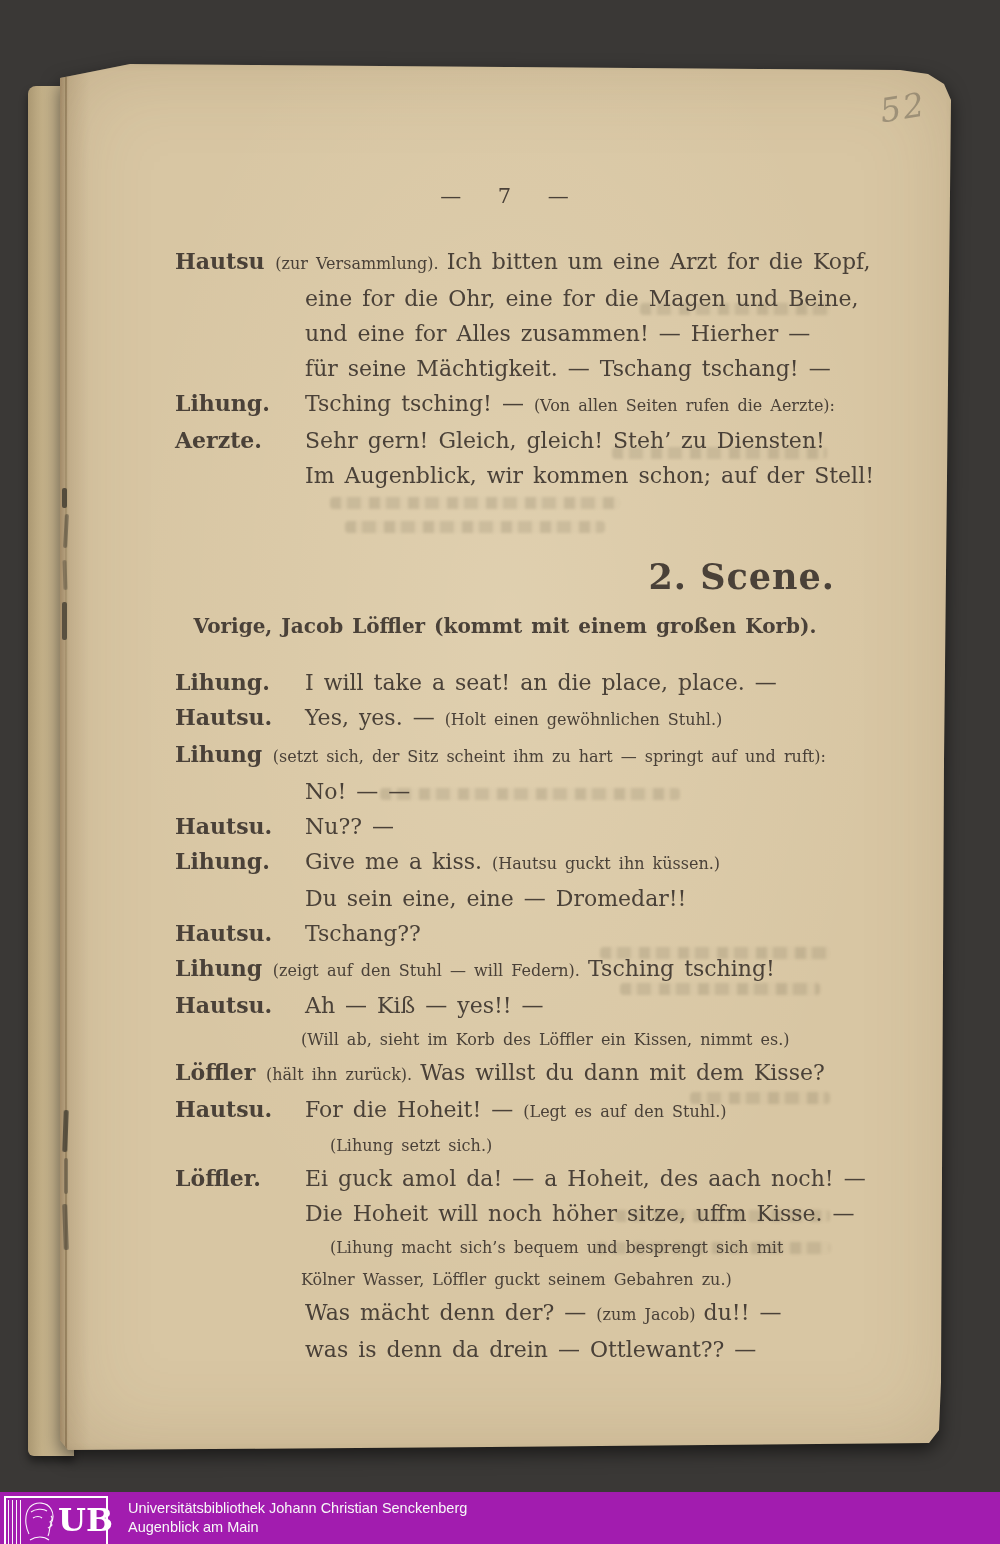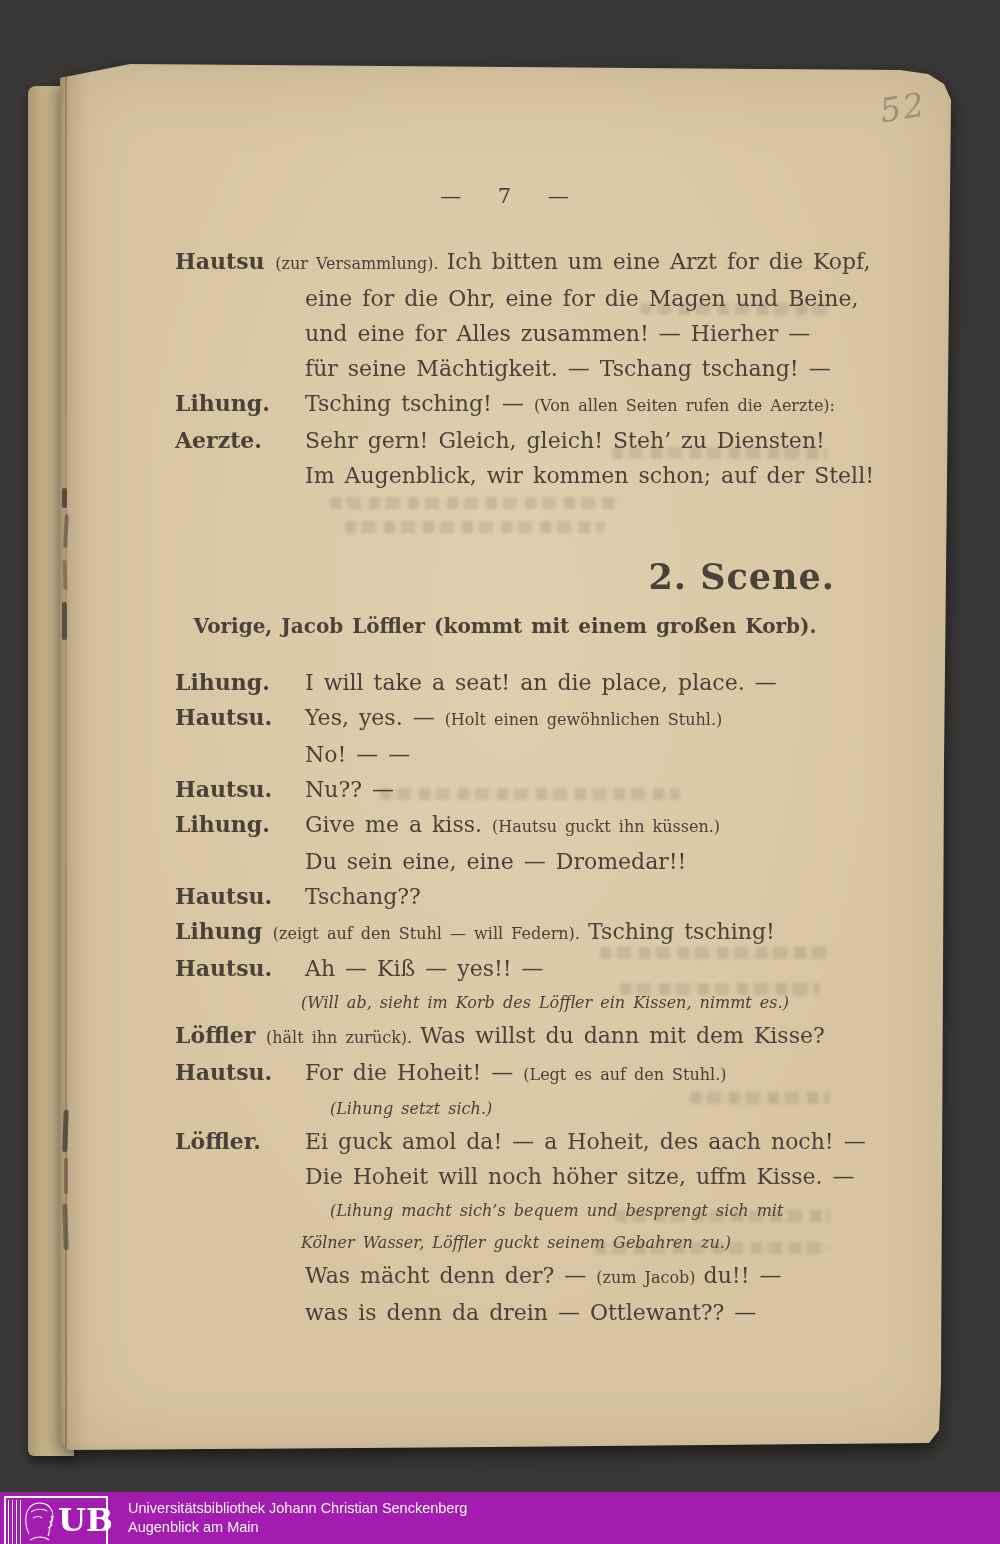--- a/index.html
+++ b/index.html
@@ -45,21 +45,21 @@
   .content{position:absolute;left:115px;top:0;width:660px;}
   .pagenum{
     margin-top:122px;text-align:center;font-size:21px;word-spacing:28px;
     letter-spacing:1px;color:#4a4138;
   }
   .block1{margin-top:36px;}
   .block2{margin-top:26px;}
   .line{line-height:35px;font-size:22px;word-spacing:3px;white-space:nowrap;}
   .line .spk{display:inline-block;width:130px;font-weight:bold;}
   .ind{padding-left:130px;}
-  .stage,.stage2{line-height:30px;font-style:italic;}
+  .stage,.stage2{line-height:30px;}
   .stage{padding-left:126px;}
   .stage2{padding-left:155px;}
   .b{font-weight:bold;}
   .s{font-size:16px;}
   .heading{
     margin-top:62px;text-align:right;font-size:35px;font-weight:bold;
     letter-spacing:1px;line-height:44px;
   }
   .subtitle{
     margin-top:14px;text-align:center;font-size:20px;font-weight:bold;
@@ -133,20 +133,21 @@
           <div class="line ind"><span class="n">für seine Mächtigkeit. — Tschang tschang! —</span></div>
           <div class="line tab"><span class="spk">Lihung.</span><span class="n">Tsching tsching! — </span><span class="s">(Von allen Seiten rufen die Aerzte):</span></div>
           <div class="line tab"><span class="spk">Aerzte.</span><span class="n">Sehr gern! Gleich, gleich! Steh’ zu Diensten!</span></div>
           <div class="line ind"><span class="n">Im Augenblick, wir kommen schon; auf der Stell!</span></div>
         </div>
       <div class="heading">2. Scene.</div>
       <div class="subtitle">Vorige, Jacob Löffler (kommt mit einem großen Korb).</div>
       <div class="block2" id="block2">
           <div class="line tab"><span class="spk">Lihung.</span><span class="n">I will take a seat! an die place, place. —</span></div>
           <div class="line tab"><span class="spk">Hautsu.</span><span class="n">Yes, yes. — </span><span class="s">(Holt einen gewöhnlichen Stuhl.)</span></div>
+          <div class="line flow"><span class="b">Lihung </span><span class="s">(setzt sich, der Sitz scheint ihm zu hart — springt auf und ruft):</span></div>
           <div class="line ind"><span class="n">No! — —</span></div>
           <div class="line tab"><span class="spk">Hautsu.</span><span class="n">Nu?? —</span></div>
           <div class="line tab"><span class="spk">Lihung.</span><span class="n">Give me a kiss. </span><span class="s">(Hautsu guckt ihn küssen.)</span></div>
           <div class="line ind"><span class="n">Du sein eine, eine — Dromedar!!</span></div>
           <div class="line tab"><span class="spk">Hautsu.</span><span class="n">Tschang??</span></div>
           <div class="line flow"><span class="b">Lihung </span><span class="s">(zeigt auf den Stuhl — will Federn). </span><span class="n">Tsching tsching!</span></div>
           <div class="line tab"><span class="spk">Hautsu.</span><span class="n">Ah — Kiß — yes!! —</span></div>
           <div class="line stage"><span class="s">(Will ab, sieht im Korb des Löffler ein Kissen, nimmt es.)</span></div>
           <div class="line flow"><span class="b">Löffler </span><span class="s">(hält ihn zurück). </span><span class="n">Was willst du dann mit dem Kisse?</span></div>
           <div class="line tab"><span class="spk">Hautsu.</span><span class="n">For die Hoheit! — </span><span class="s">(Legt es auf den Stuhl.)</span></div>

